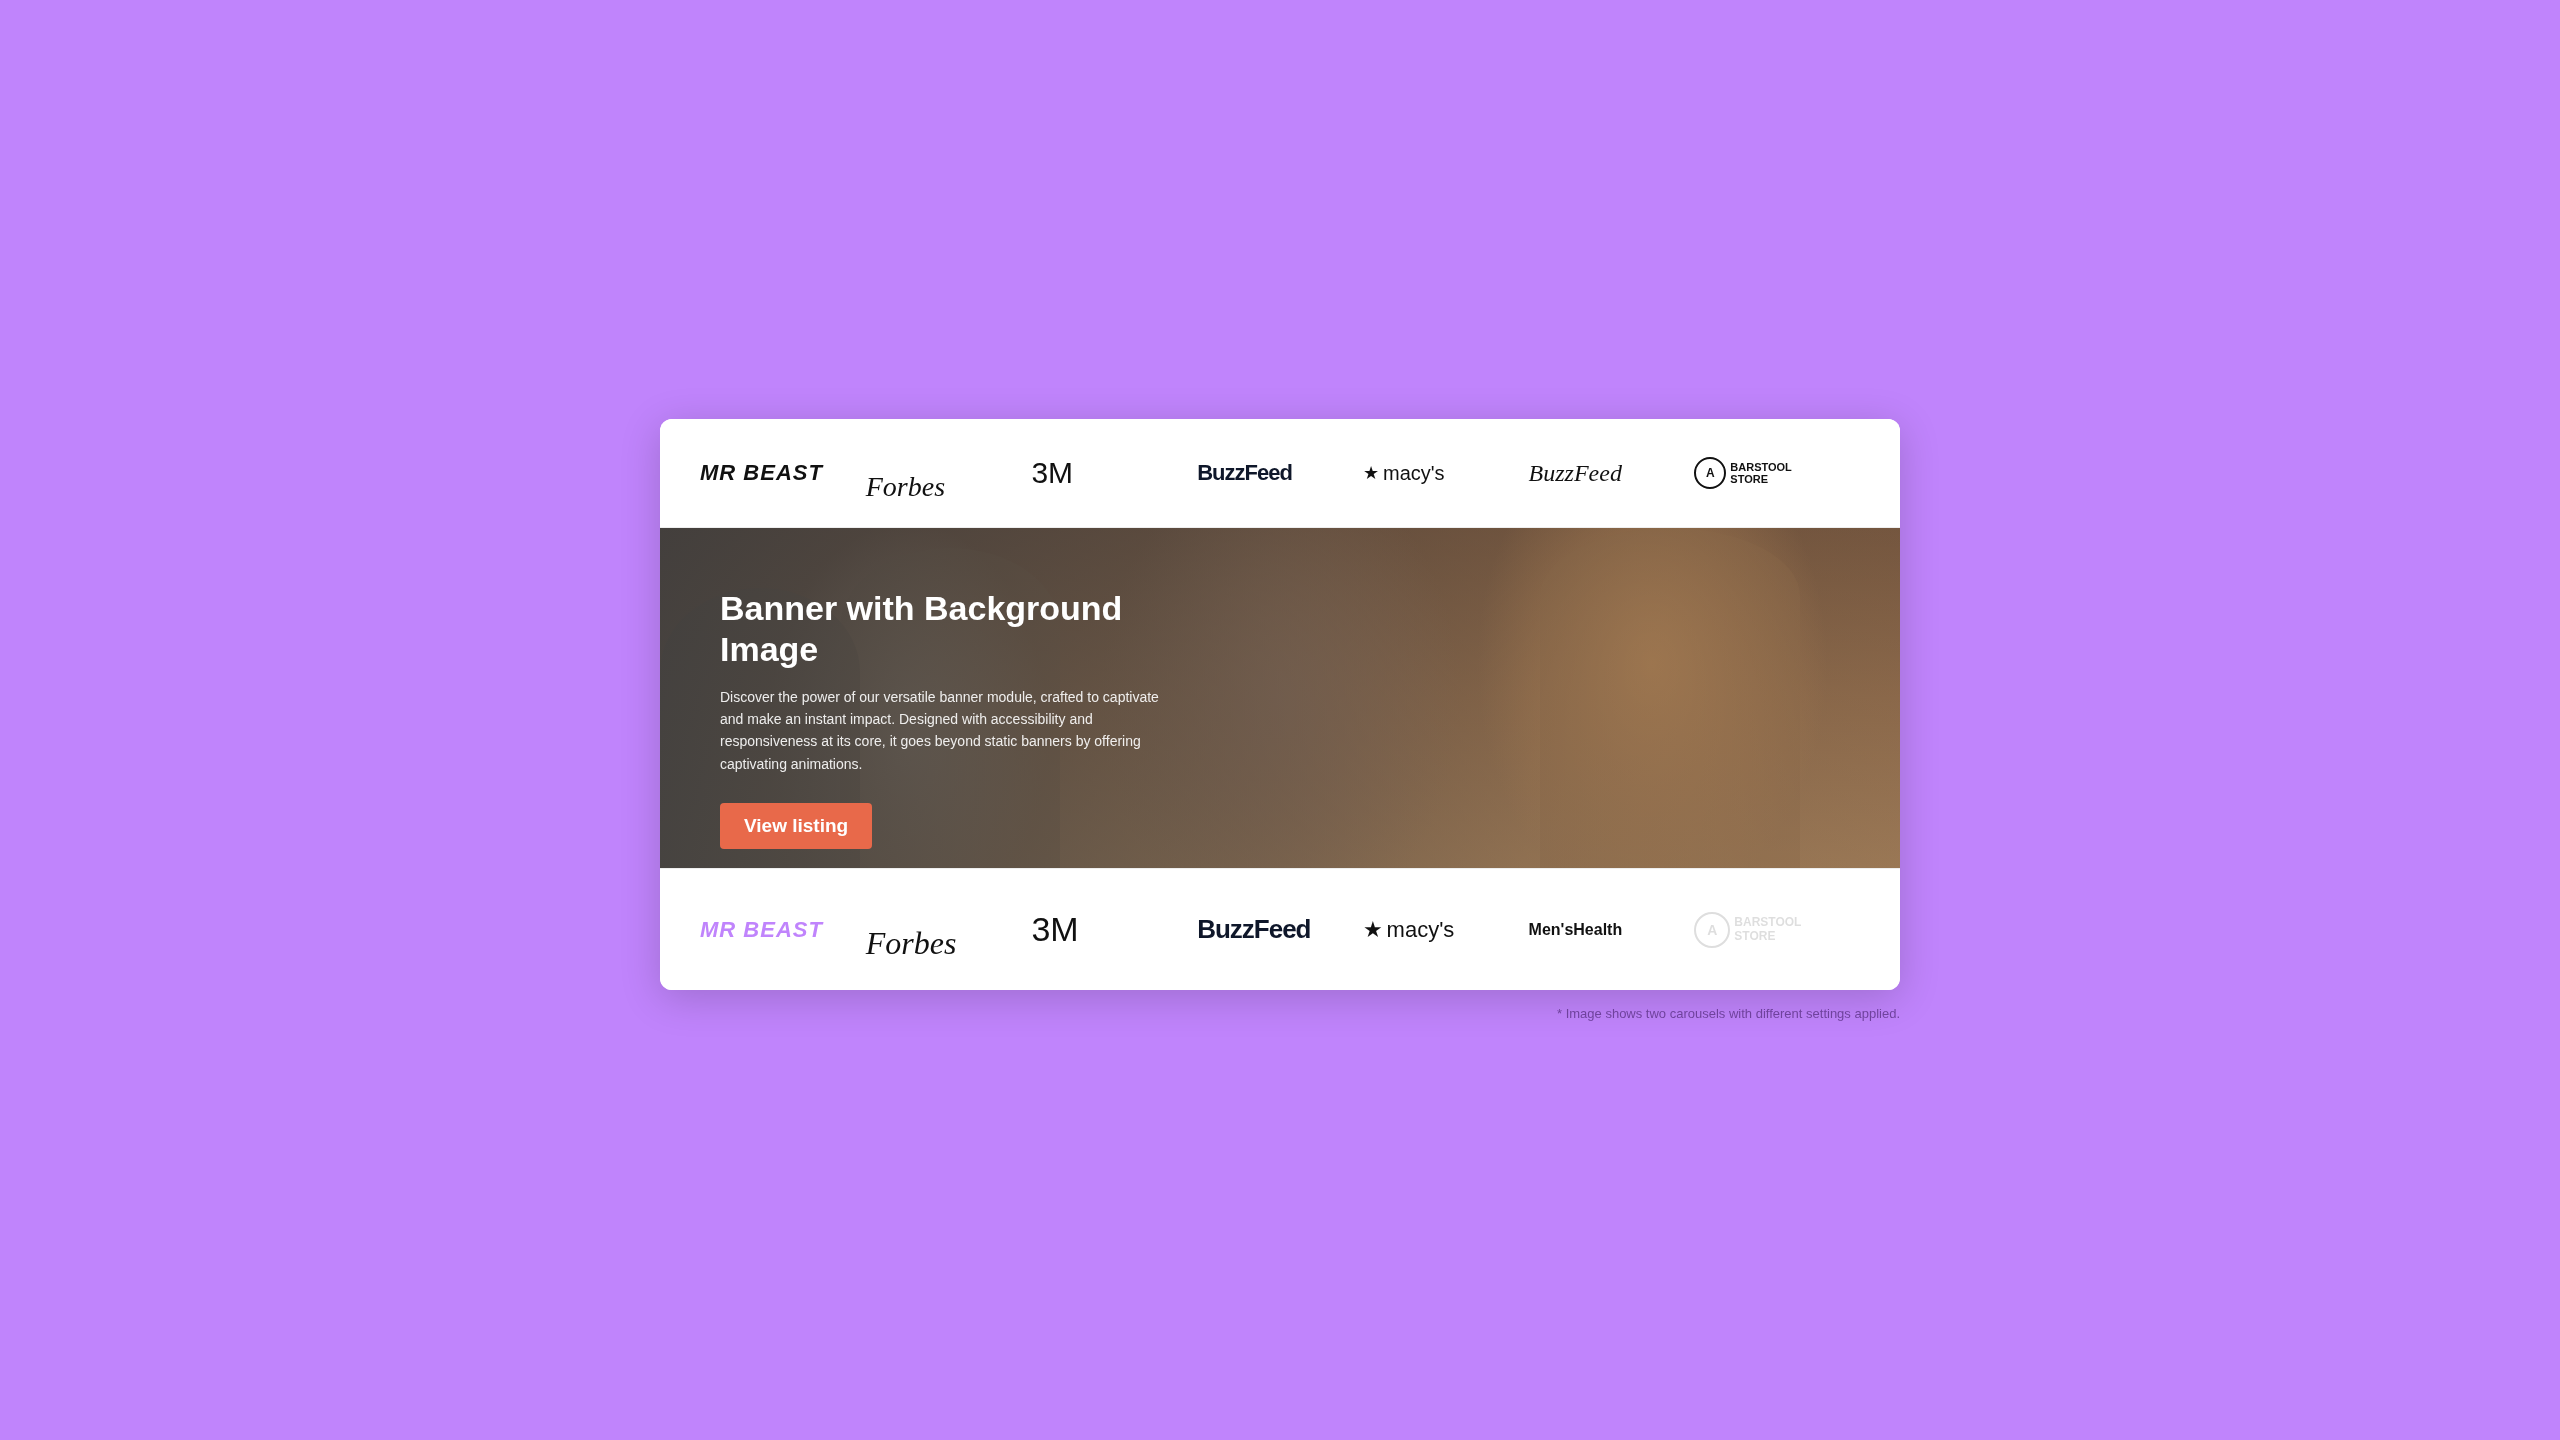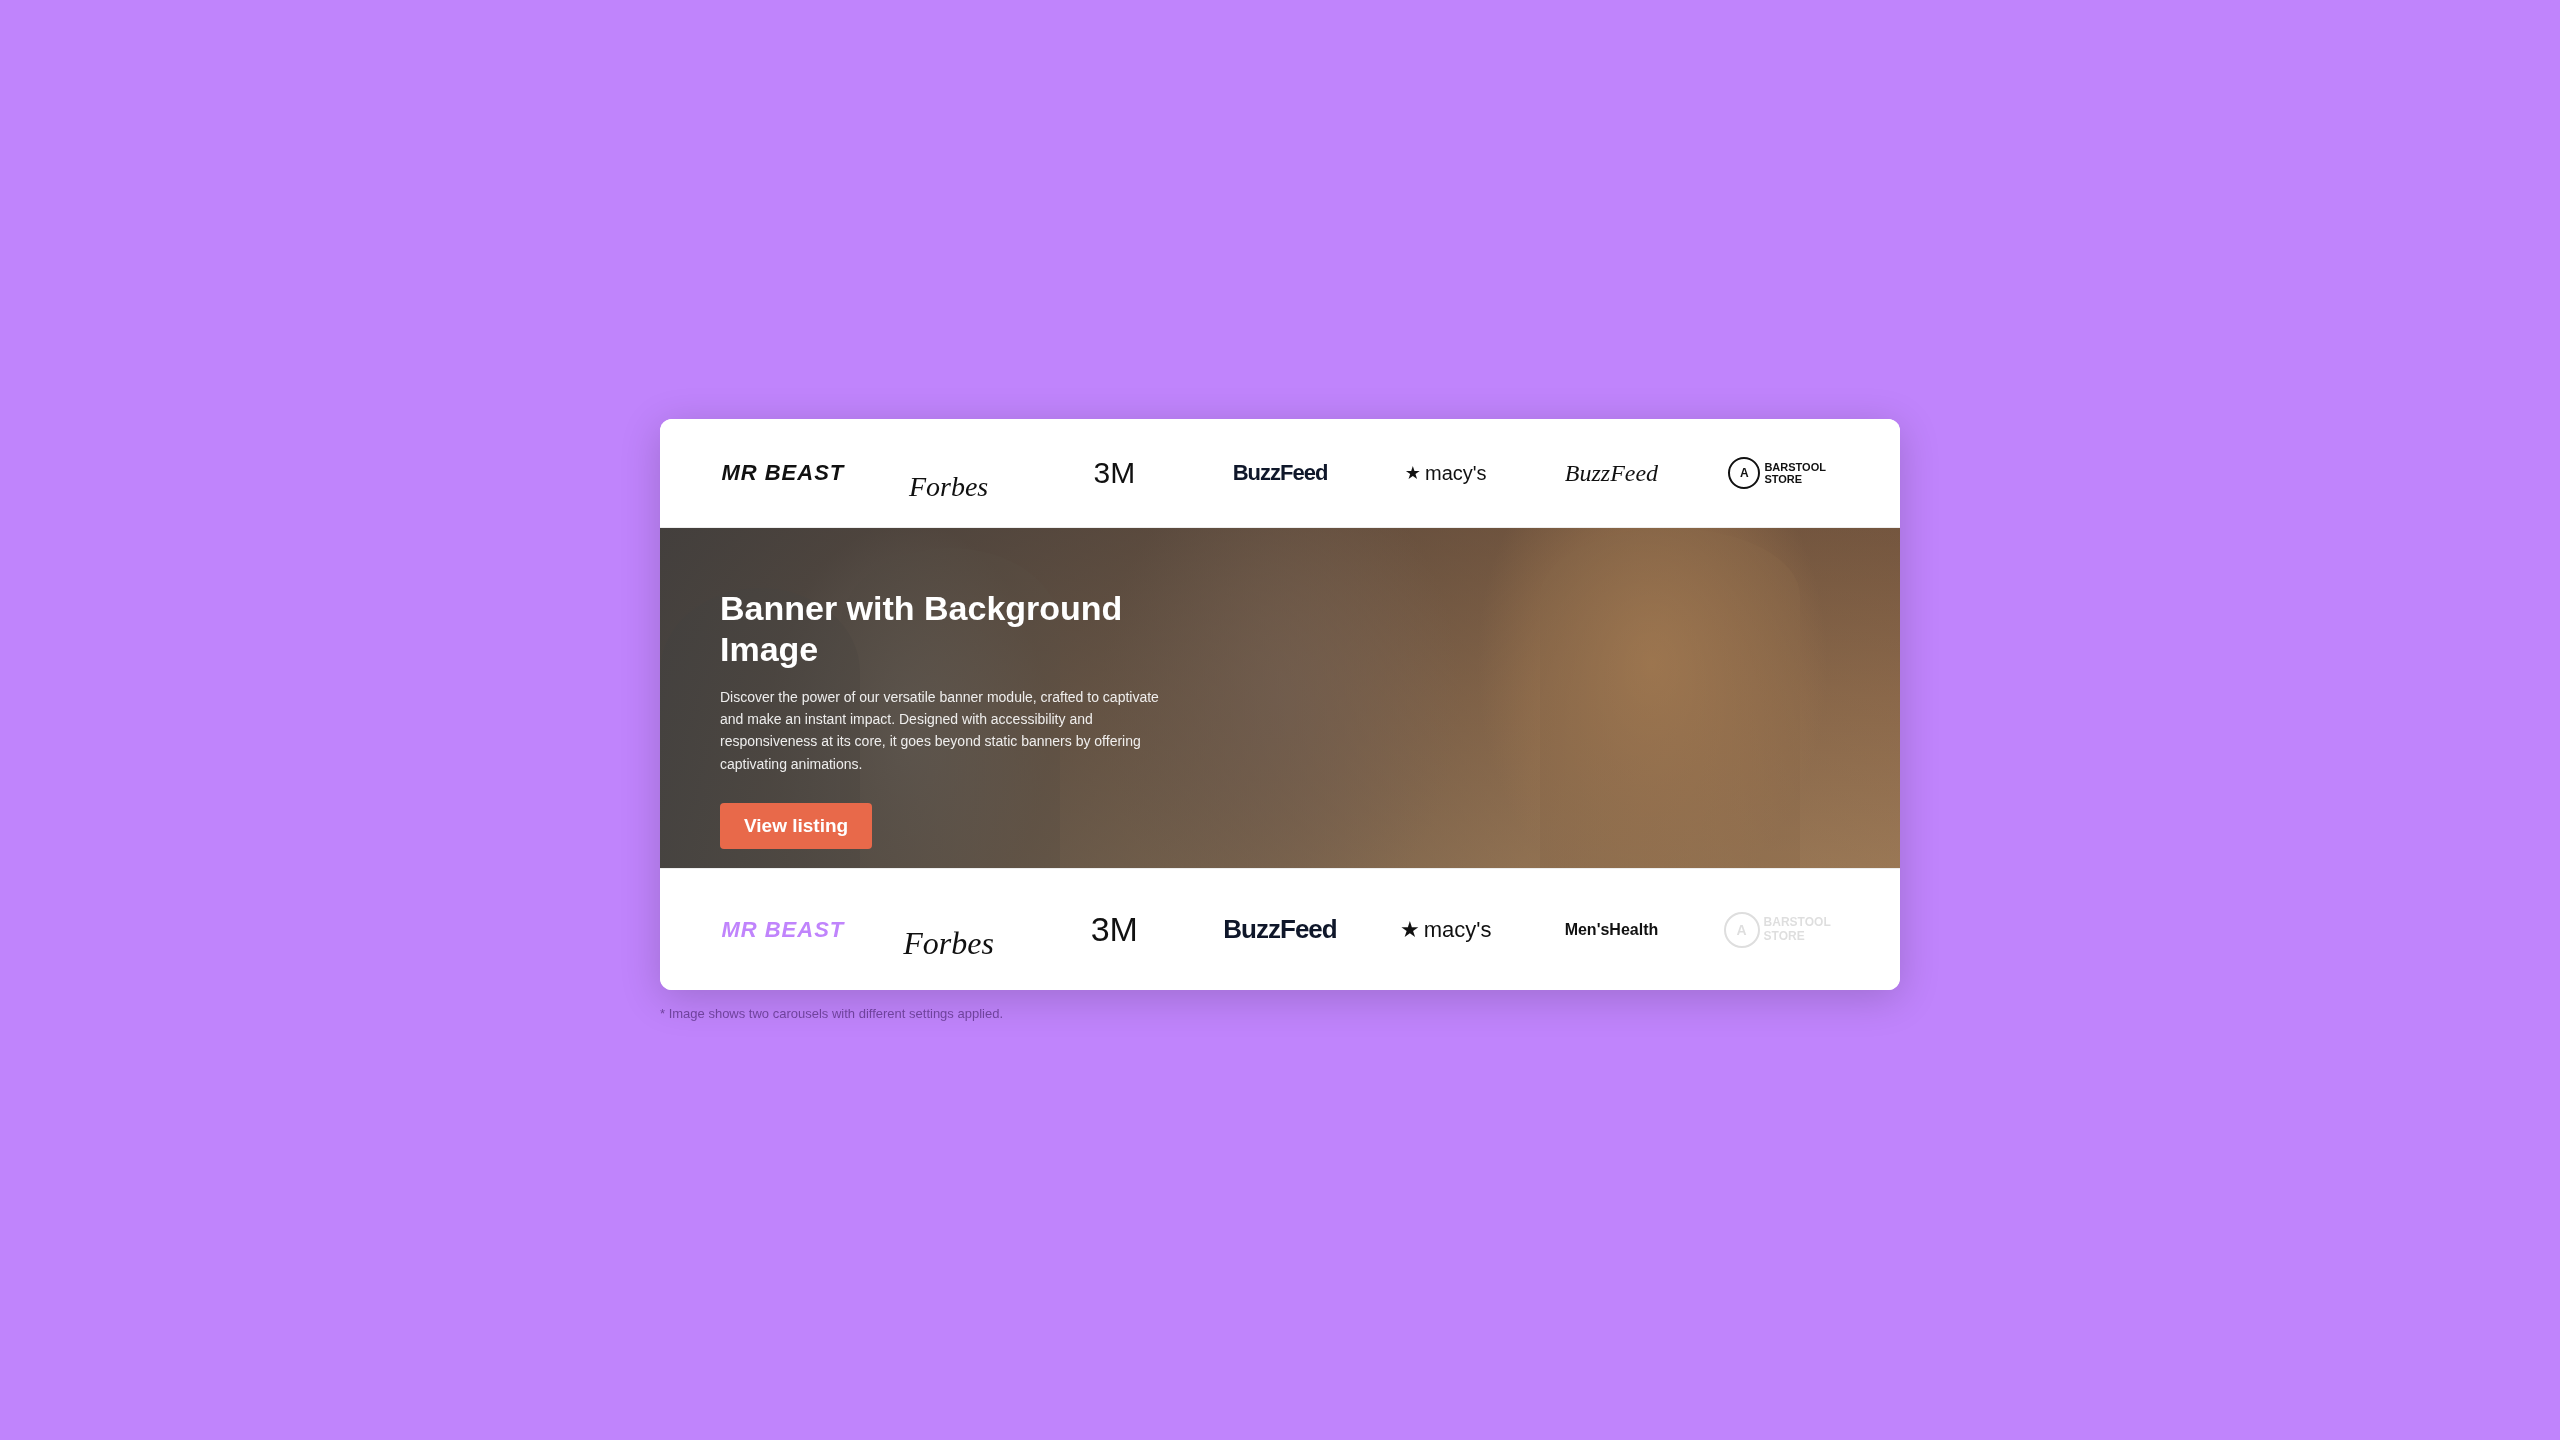--- a/index.html
+++ b/index.html
@@ -33,21 +33,20 @@
       padding: 24px 40px;
       display: flex;
       align-items: center;
       justify-content: space-between;
       border-bottom: 1px solid #eee;
     }
 
     .logo-item {
       display: flex;
       align-items: center;
-      justify-content: center;
       flex: 1;
     }
 
     .logo-mrbeast-top {
       font-family: 'Arial Black', Arial, sans-serif;
       font-weight: 900;
       font-size: 22px;
       color: #111;
       font-style: italic;
       letter-spacing: 1px;
@@ -212,20 +211,21 @@
 
     .logo-barstool-bottom {
       display: flex;
       align-items: center;
       gap: 4px;
       opacity: 0.4;
     }
 
     
     .footer-note {
+      text-align: right;
       padding: 16px 0 0 0;
       font-size: 13px;
       color: rgba(80,40,120,0.7);
     }
 
     .star-icon { font-size: 18px; }
 
     
     .person-left {
       position: absolute;

